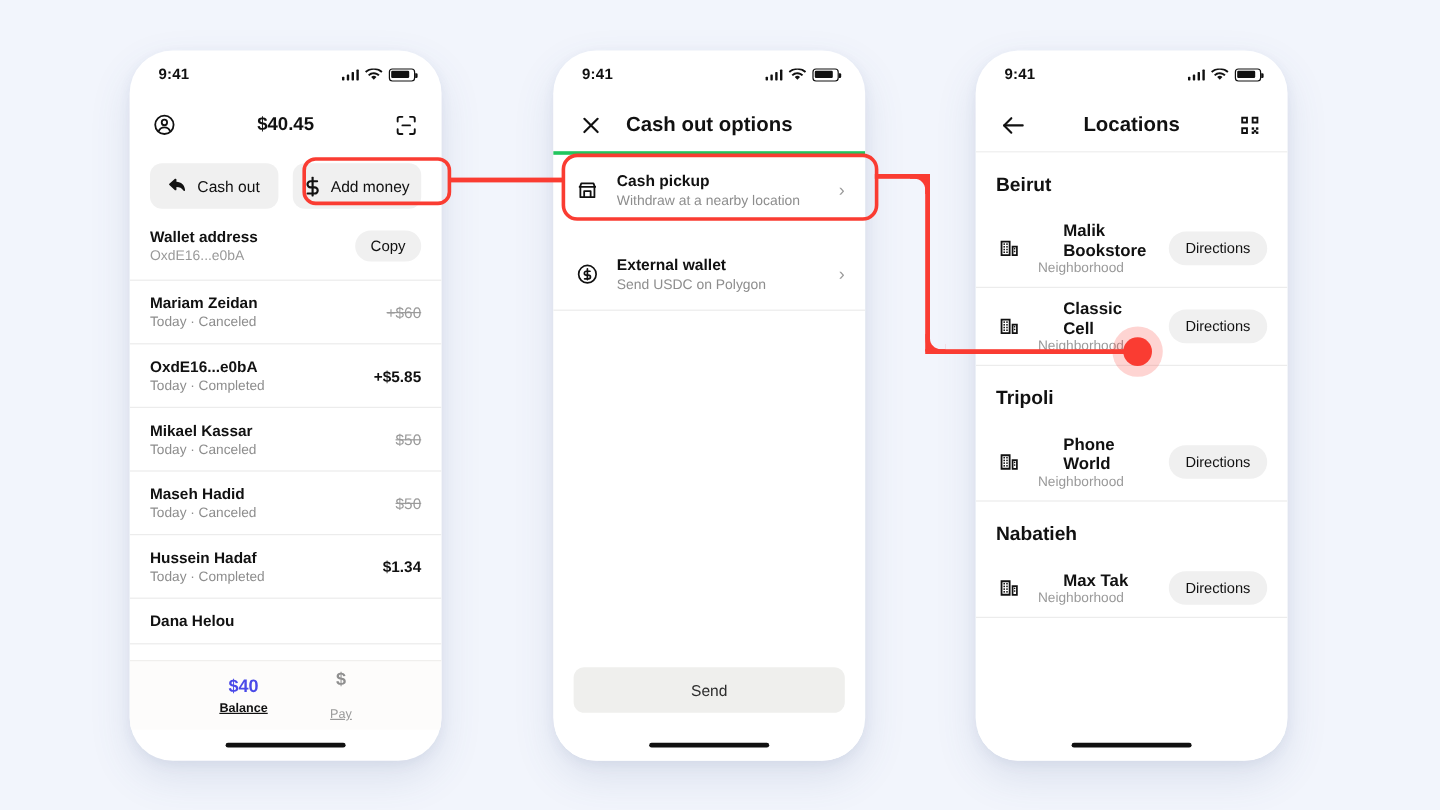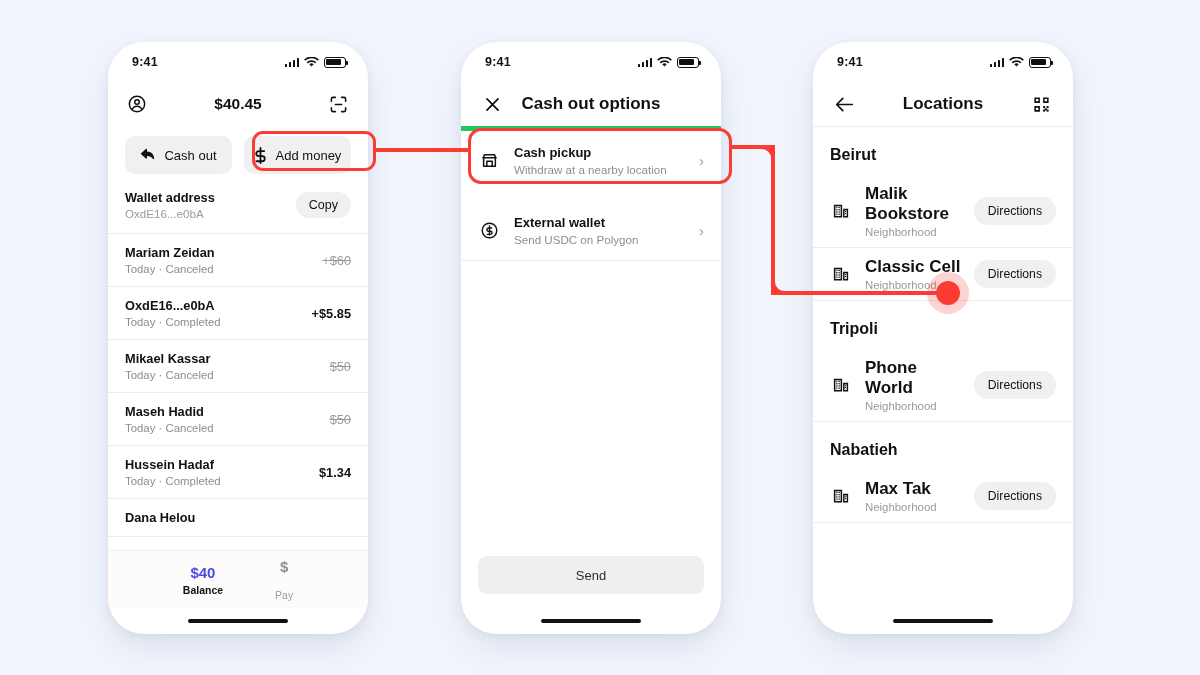--- a/index.html
+++ b/index.html
@@ -89,32 +89,32 @@
   .tx-sub  { font-size: 11.4px; color: #8d8d8d; margin-top: 3px; }
   .tx-amt  { font-size: 12.8px; font-weight: 600; color: #111; white-space: nowrap; }
   .tx-amt.canceled { color: #9b9b9b; text-decoration: line-through; font-weight: 500; }
 
   .tabbar {
     flex: 0 0 58px; display: flex; align-items: center; justify-content: center;
     gap: 52px; background: #fdfcfb; border-top: 1px solid #f0efed;
   }
   .tab { display:flex; flex-direction: column; align-items:center; gap:3px; }
   .tab-val { font-size: 15px; font-weight: 700; }
-  .tab-lbl { font-size: 10.5px; font-weight: 600; }
+  .tab-lbl { font-size: 10.5px; font-weight: 600; text-decoration: underline; }
   .tab.active .tab-val { color: #4a4ae8; }
   .tab.active .tab-lbl { color: #111; }
   .tab.idle .tab-val { color: #8f8f8f; }
   .tab.idle .tab-lbl { color: #9a9a9a; font-weight: 500; margin-top: 11px; }
 
   .homebar { flex: 0 0 26px; display:flex; align-items:center; justify-content:center; background:#fff; }
   .homebar.onwhite { background: transparent; }
   .homebar b { display:block; width:100px; height:4px; background:#111; border-radius: 3px; }
 
   
-  .p2-body { flex: 1; display: flex; flex-direction: column; min-height:0; border-top: 5px solid #22c55e; }
+  .p2-body { flex: 1; display: flex; flex-direction: column; min-height:0; border-top: 3px solid #22c55e; }
   .opt-row {
     display:flex; align-items:center; gap: 14px;
     padding: 14px 17px; border-bottom: 1px solid #ececec;
   }
   .opt-ic { width: 22px; height:22px; display:flex; align-items:center; justify-content:center; color:#111; flex:0 0 22px; }
   .opt-txt { flex: 1; }
   .opt-title { font-size: 13px; font-weight: 700; color:#111; }
   .opt-sub { font-size: 11.6px; color:#8d8d8d; margin-top: 3px; }
   .chev { color:#9a9a9a; font-size: 15px; }
   .opt-row.hl { border-bottom: none; }
@@ -127,21 +127,21 @@
 
   
   .p3-body { flex:1; display:flex; flex-direction:column; min-height:0; border-top:1px solid #eee; overflow:hidden; }
   .city { font-size: 16px; font-weight: 700; color:#111; padding: 19px 17px 11px 17px; }
   .loc-row {
     display:flex; align-items:center; gap: 13px;
     padding: 9px 17px 9px 17px; border-bottom: 1px solid #ececec;
   }
   .loc-ic { width:22px; height:22px; flex:0 0 22px; display:flex; align-items:center; justify-content:center; color:#111; }
   .loc-txt { flex:1; }
-  .loc-name { font-size: 17px; font-weight:600; color:#111; }
+  .loc-name { font-size: 14px; font-weight:600; color:#111;margin-left:21px; }
   .loc-sub { font-size: 11.4px; color:#9a9a9a; margin-top:2px; }
   .dir-btn {
     background:#f0f0f0; border-radius:15px; padding:7px 14px;
     font-size:12.2px; color:#111; font-weight:500; white-space:nowrap;
   }
 
   
   .hl-box {
     position: absolute; border: 3.5px solid #fa3c32; border-radius: 11px;
     pointer-events: none; z-index: 30;

